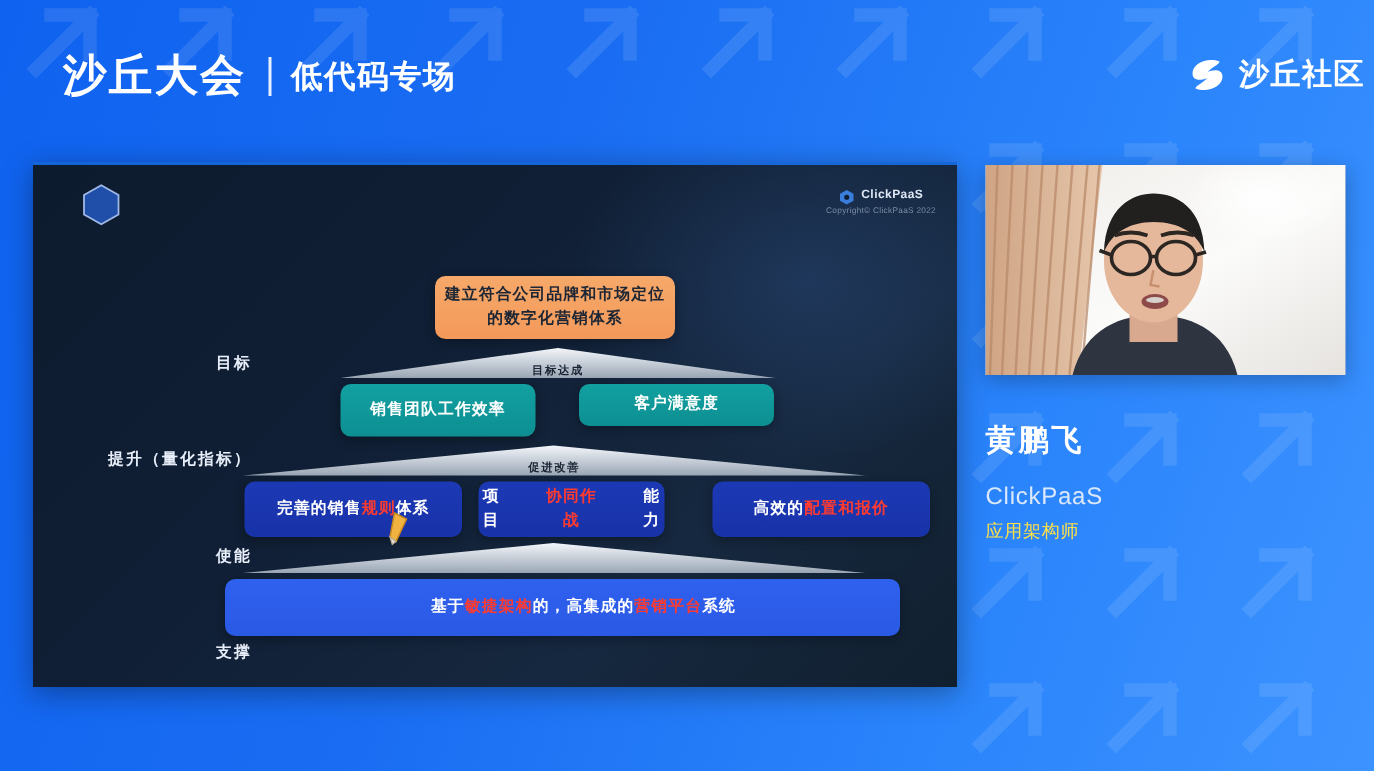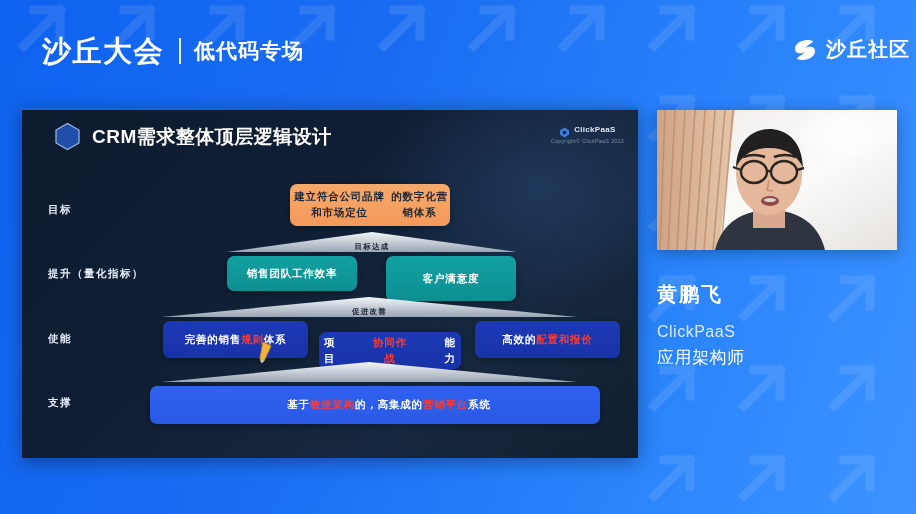--- a/index.html
+++ b/index.html
@@ -59,21 +59,21 @@
   .hexicon { width:27px; height:29px; }
   .slide-title { color:#ffffff; font-size:19px; font-weight:bold; letter-spacing:.5px; }
   .cp-logo { position:absolute; right:14px; top:16px; text-align:center; }
   .cp-row { display:flex; align-items:center; justify-content:center; gap:4px; }
   .cp-mark { width:11px; height:11px; }
   .cp-name { color:#dfe8f5; font-size:8px; font-weight:bold; letter-spacing:.3px; }
   .cp-copy { color:#7d8ea6; font-size:5.5px; margin-top:3px; letter-spacing:.2px; }
   
   .row-label {
     position:absolute; color:#e7eefa; font-size:10.5px; font-weight:bold;
-    letter-spacing:1.5px; text-align:left; width:120px; left:26px;
+    letter-spacing:1.5px; text-align:right; width:120px; left:26px;margin-top:32px;
   }
   .box {
     position:absolute; border-radius:7px; display:flex;
     align-items:center; justify-content:center; text-align:center;
     font-size:10.5px; font-weight:bold; letter-spacing:.8px; line-height:1.5;
     color:#ffffff;
   }
   .box-goal {
     background:linear-gradient(180deg,#f6a96a 0%,#f3995a 100%);
     box-shadow:0 2px 7px rgba(0,0,0,.3);
@@ -110,21 +110,21 @@
   .speaker { position:absolute; left:657px; top:282px; width:250px; }
   .speaker-name {
     color:#ffffff; font-size:20px; font-weight:bold; letter-spacing:2px;
     line-height:1.2;
   }
   .speaker-org {
     color:#dbe8fb; font-size:16px; margin-top:14px; line-height:1.55;
     letter-spacing:.5px;
   }
   .speaker-role {
-    color:#ffffff; font-size:17px; line-height:1.55; letter-spacing:.5px;
+    color:#fde047; font-size:12px; line-height:1.55; letter-spacing:.5px;
   }
 </style>
 </head>
 <body>
 
 <div class="bg">
   <div class="bg-arrows">
     <svg viewBox="0 0 916 514" preserveAspectRatio="none">
       <defs>
         <g id="arw">
@@ -186,81 +186,80 @@
 <div class="slide">
   <div class="slide-topline"></div>
   <div class="slide-glow"></div>
 
   <div class="slide-head">
     <span class="hexicon">
       <svg viewBox="0 0 27 29" width="27" height="29">
         <path d="M13.5 1.5 L25 8 L25 21 L13.5 27.5 L2 21 L2 8 Z" fill="#1f4fa8" stroke="#9fb9e6" stroke-width="1.2"></path>
       </svg>
     </span>
-    <span class="slide-title">CRM需求整体顶层逻辑设计</span>
   </div>
 
   <div class="cp-logo">
     <div class="cp-row">
       <span class="cp-mark">
         <svg viewBox="0 0 11 11" width="11" height="11">
           <path d="M5.5 0.6 L10 3.2 L10 7.8 L5.5 10.4 L1 7.8 L1 3.2 Z" fill="#3a7ddb"></path>
           <circle cx="5.5" cy="5.5" r="1.7" fill="#0f1e32"></circle>
         </svg>
       </span>
       <span class="cp-name">ClickPaaS</span>
     </div>
     <div class="cp-copy">Copyright© ClickPaaS 2022</div>
   </div>
 
   <div class="row-label" style="top:95px;">目标</div>
   <div class="row-label" style="top:159px;">提升（量化指标）</div>
   <div class="row-label" style="top:224px;">使能</div>
   <div class="row-label" style="top:288px;">支撑</div>
 
-  <div class="box box-goal" style="left:268px; top:76px; width:160px; height:42px; flex-direction:row;">
+  <div class="box box-goal" style="left:268px; top:76px; width:160px; height:42px; flex-direction:column;">
     <span>建立符合公司品牌和市场定位</span>
     <span>的数字化营销体系</span>
   </div>
 
   <div class="arrow" style="left:205px; top:123px; width:290px; height:22px;">
     <svg viewBox="0 0 290 22" width="290" height="22">
       <defs>
         <linearGradient id="gA1" x1="0" y1="0" x2="0" y2="1">
           <stop offset="0%" stop-color="#f3f6fa"></stop>
           <stop offset="100%" stop-color="#9aa6b5"></stop>
         </linearGradient>
       </defs>
       <path d="M0 21 L145 1 L290 21 Z" fill="url(#gA1)"></path>
     </svg>
     <div class="arrow-label">目标达成</div>
   </div>
 
   <div class="box box-teal" style="left:205px; top:148px; width:130px; height:35px;">销售团队工作效率</div>
-  <div class="box box-teal" style="left:364px; top:148px; width:130px; height:45px;">客户满意度</div>
+  <div class="box box-teal" style="left:364px; top:148px; width:130px; height:28px;">客户满意度</div>
 
   <div class="arrow" style="left:140px; top:188px; width:415px; height:22px;">
     <svg viewBox="0 0 415 22" width="415" height="22">
       <defs>
         <linearGradient id="gA2" x1="0" y1="0" x2="0" y2="1">
           <stop offset="0%" stop-color="#f3f6fa"></stop>
           <stop offset="100%" stop-color="#9aa6b5"></stop>
         </linearGradient>
       </defs>
       <path d="M0 21 L207 1 L415 21 Z" fill="url(#gA2)"></path>
     </svg>
     <div class="arrow-label">促进改善</div>
   </div>
 
   <div class="box box-navy" style="left:141px; top:213px; width:145px; height:37px;">
     <span>完善的销售</span>
       <span class="hl">规则</span>
       <span>体系</span>
   </div>
-  <div class="box box-navy" style="left:297px; top:224px; width:142px; height:37px;gap:28px;">
+  <div class="box box-navy" style="left:297px; top:213px; width:124px; height:37px;gap:28px;">
     <span>项目</span>
       <span class="hl">协同作战</span>
       <span>能力</span>
   </div>
   <div class="box box-navy" style="left:453px; top:213px; width:145px; height:37px;">
     <span>高效的</span>
       <span class="hl">配置和报价</span>
       <span></span>
   </div>
 

